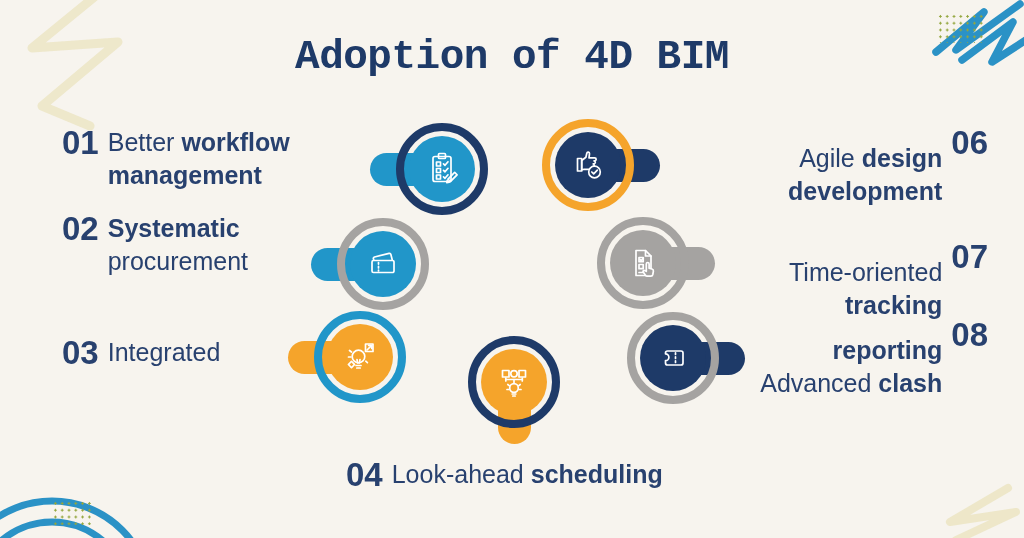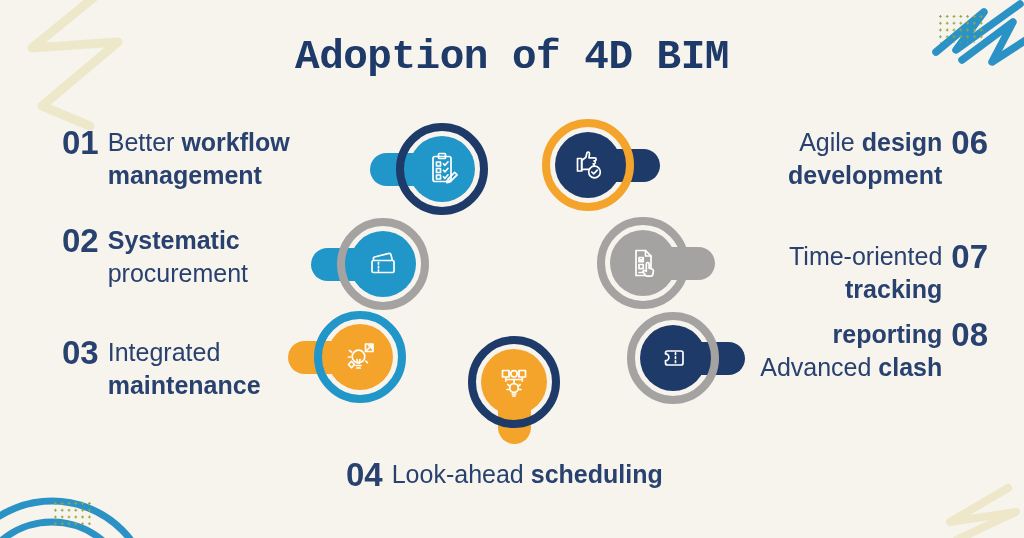--- a/index.html
+++ b/index.html
@@ -20,21 +20,21 @@
 
   .title{
     position:absolute;left:0;top:34px;width:100%;
     text-align:center;font-size:41px;font-weight:700;
     color:var(--navy,#1e3a68);letter-spacing:-0.5px;font-family:Liberation Mono, monospace;
   }
 
   .item{position:absolute;display:flex;gap:9px;align-items:flex-start;}
   .num{font-size:33px;font-weight:700;line-height:33px;}
   .lines{font-size:25px;line-height:33px;}
-  .item.right .lines{text-align:right;}
+  .item.right .lines{text-align:right;margin-top:16px;}
   .seg{white-space:pre;}
   .b{font-weight:700;}
 
   
   .node{position:absolute;width:92px;height:92px;}
   .ringc{position:absolute;left:0;top:0;width:92px;height:92px;
          border:8px solid #000;border-radius:50%;box-sizing:border-box;}
   .ring-navy .ringc{border-color:var(--navy,#1e3a68);}
   .ring-blue .ringc{border-color:var(--blue,#2196c9);}
   .ring-orange .ringc{border-color:var(--orange,#f5a42b);}
@@ -81,33 +81,32 @@
 <div class="title">Adoption of 4D BIM</div>
 
 <div class="item left" style="left:62px;top:126px">
   <div class="num">01</div>
   <div class="lines">
     <div><span class="seg">Better </span><span class="seg b">workflow</span></div>
     <div><span class="seg"></span><span class="seg b">management</span></div>
   </div>
 </div>
 
-<div class="item left" style="left:62px;top:224px">
+<div class="item left" style="left:62px;top:212px">
   <div class="num">02</div>
   <div class="lines">
     <div><span class="seg"></span><span class="seg b">Systematic</span></div>
     <div><span class="seg">procurement</span><span class="seg b"></span></div>
   </div>
 </div>
 
 <div class="item left" style="left:62px;top:336px">
   <div class="num">03</div>
   <div class="lines">
     <div><span class="seg">Integrated</span><span class="seg b"></span></div>
-    <div><span class="seg"></span><span class="seg b">maintenance</span></div>
   </div>
 </div>
 
 <div class="item right" style="right:36px;top:126px">
   <div class="lines">
     <div><span class="seg">Agile </span><span class="seg b">design</span></div>
     <div><span class="seg"></span><span class="seg b">development</span></div>
   </div>
   <div class="num">06</div>
 </div>

